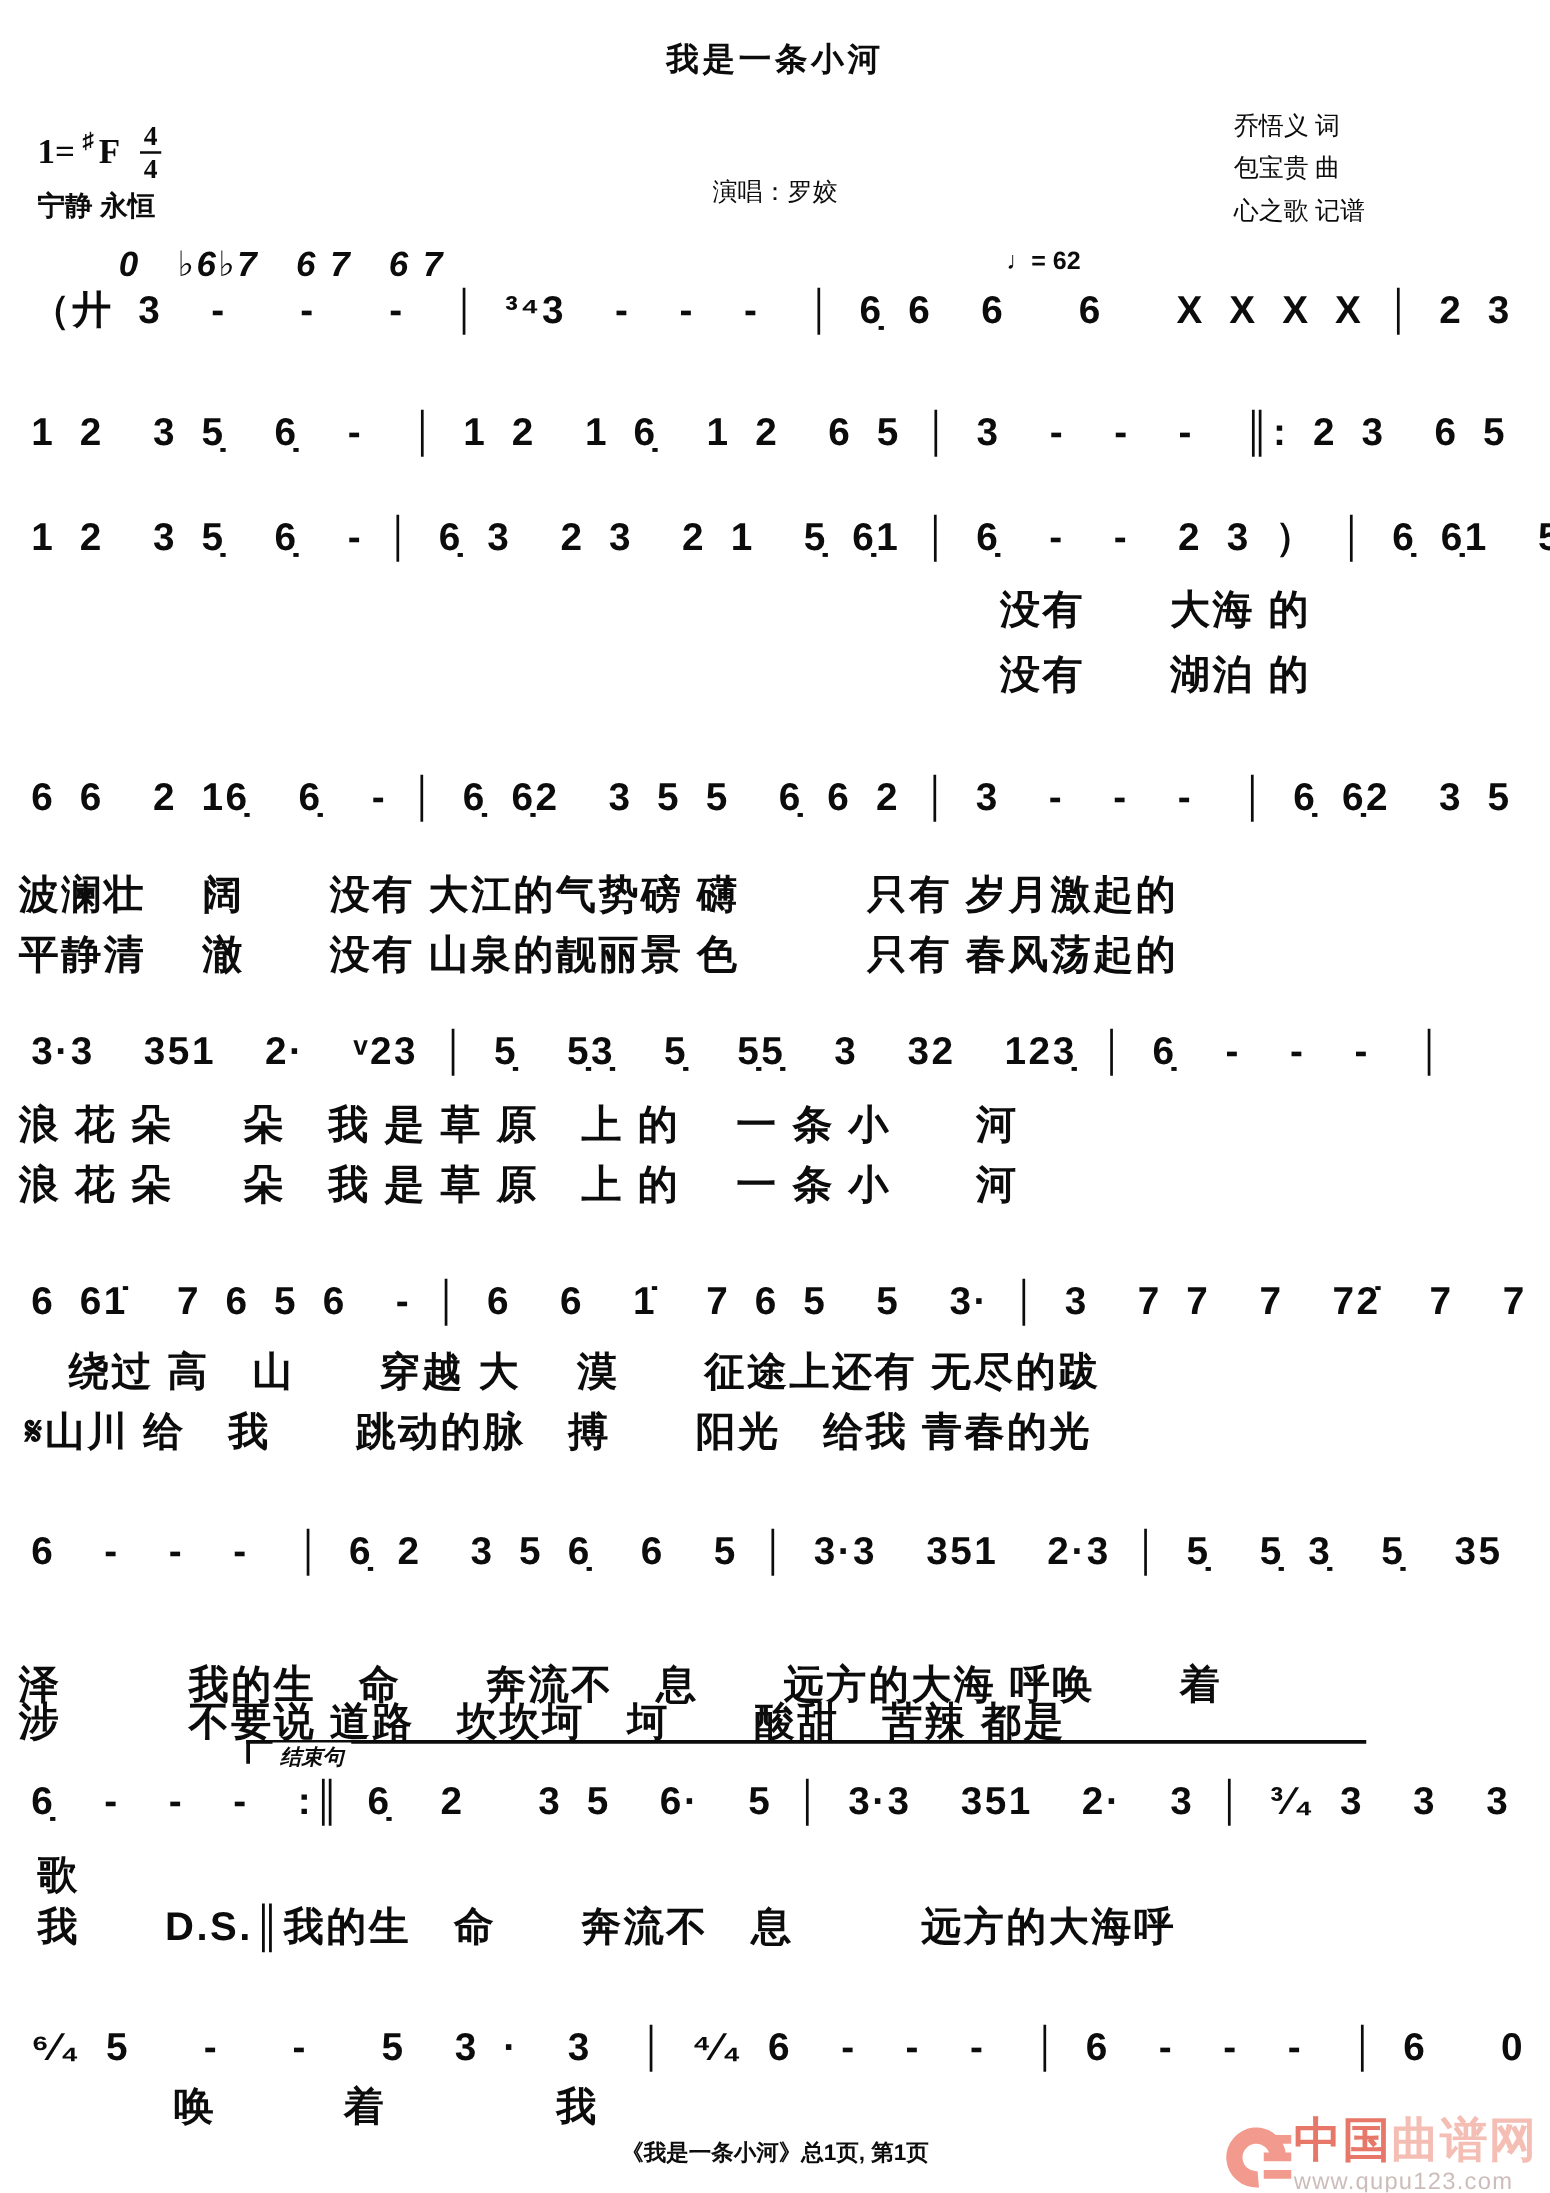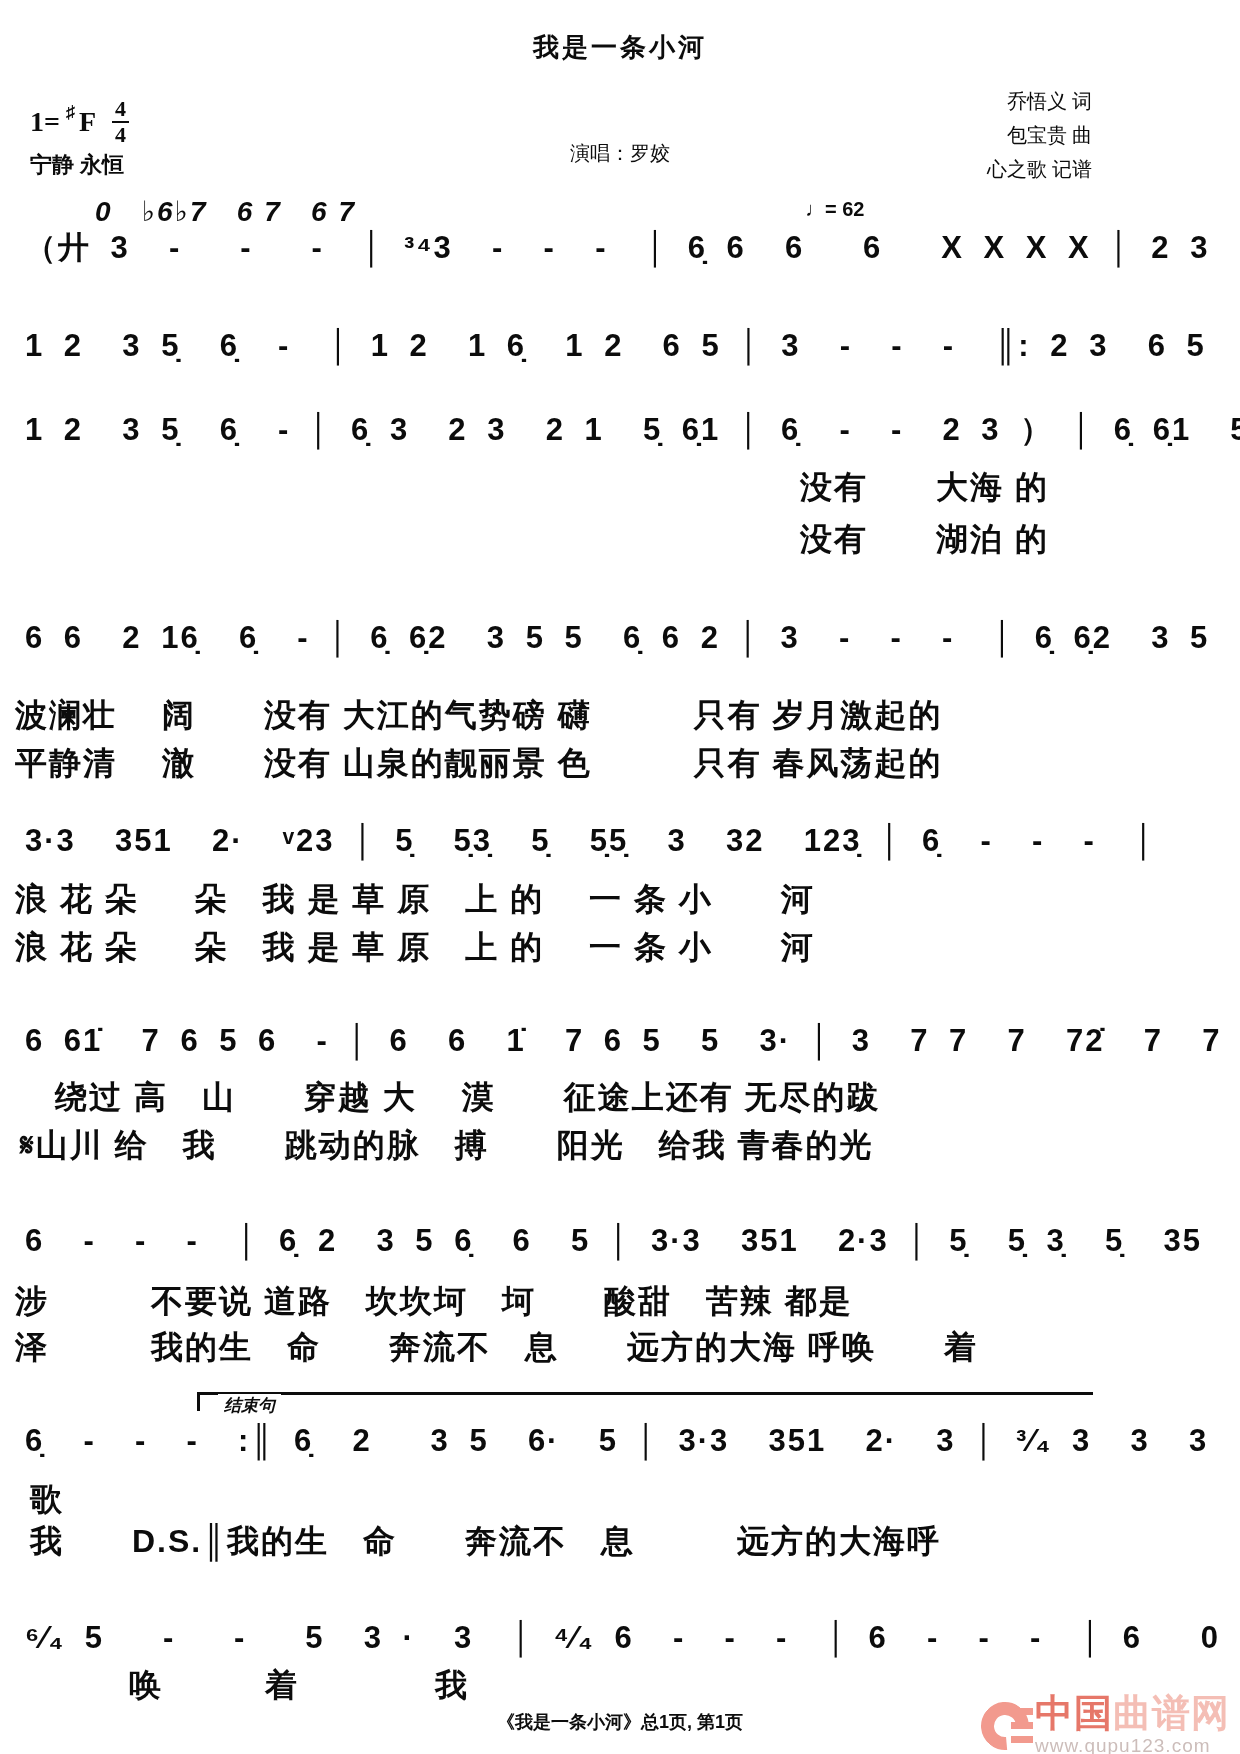--- a/index.html
+++ b/index.html
@@ -18,44 +18,44 @@
     position:absolute; top:98px; left:30px; font-size:28px; font-weight:bold;
     display:flex; align-items:center; gap:6px;
     font-family:"Liberation Serif","DejaVu Serif",serif;
   }
   .keyblock .acc{font-size:18px; vertical-align:super; position:relative; top:-10px; margin-right:-2px;}
   .meter{display:inline-flex; flex-direction:column; align-items:center; line-height:1; margin-left:10px;}
   .meter .mtop{font-size:22px; font-weight:bold; border-bottom:2px solid #0c0c0c; padding:0 3px 1px;}
   .meter .mbot{font-size:22px; font-weight:bold; padding-top:1px;}
   .mood{position:absolute; top:150px; left:30px; font-size:22px; font-weight:600;}
   .credits{
-    position:absolute; top:84px; right:148px; text-align:right; font-size:20px; line-height:34px;
+    position:absolute; top:84px; right:148px; text-align:left; font-size:20px; line-height:34px;
     font-family:"Liberation Serif","DejaVu Serif",serif;
   }
   .grace{
     position:absolute; top:195px; left:95px; font-size:28px; font-weight:bold; font-style:italic;
     letter-spacing:2px; white-space:pre;
   }
   .tempo{position:absolute; top:198px; left:805px; font-size:20px; font-weight:bold;}
   .notes{
     position:absolute; left:25px; width:1190px; font-size:31px; font-weight:bold;
     letter-spacing:2px; word-spacing:9px; white-space:pre; line-height:1.15;
   }
   .lyric{
     position:absolute; font-size:32px; font-weight:600; letter-spacing:2px; white-space:pre;
   }
   .n1{top:230px;} .n2{top:328px;} .n3{top:412px;} .n4{top:620px;} .n5{top:823px;}
   .n6{top:1023px;} .n7{top:1223px;} .n8{top:1423px;} .n9{top:1620px;}
   .l3a{top:466px; left:800px;} .l3b{top:518px; left:800px;}
   .l4a{top:694px; left:15px;}  .l4b{top:742px; left:15px;}
   .l5a{top:878px; left:15px;}  .l5b{top:926px; left:15px;}
   .l6a{top:1076px; left:55px;} .l6b{top:1124px; left:20px;}
-  .l7a{top:1280px; left:15px;} .l7b{top:1326px; left:15px;}
+  .l7a{top:1356px; left:15px;} .l7b{top:1326px; left:15px;}
   .l8a{top:1478px; left:30px;} .l8b{top:1520px; left:30px;}
-  .l9a{top:1664px; left:101px;padding-left:28px;}
+  .l9a{top:1664px; left:111px;padding-left:28px;}
   .ending-bracket{
     position:absolute; top:1392px; left:197px; width:893px; height:16px;
     border-top:3px solid #0c0c0c; border-left:3px solid #0c0c0c;
   }
   .ending-label{
     position:absolute; top:1394px; left:218px; font-size:17px; font-style:italic; font-weight:600;
     background:#fff; padding:0 6px;
   }
   .footer{
     position:absolute; top:1710px; left:0; width:100%; text-align:center; font-size:18px; font-weight:600;

